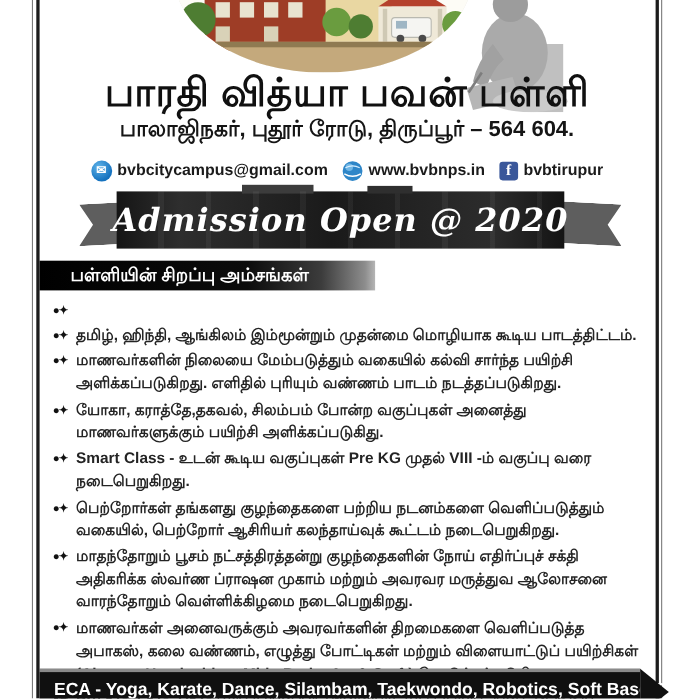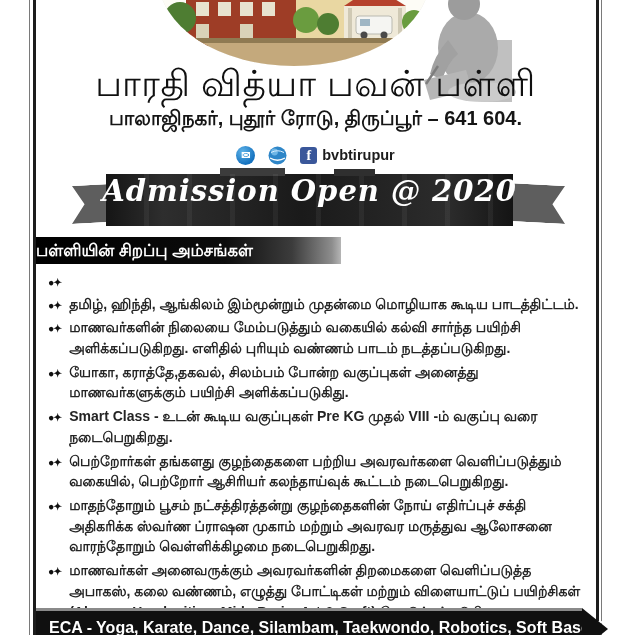--- a/index.html
+++ b/index.html
@@ -22,21 +22,21 @@
     box-shadow:0 0 0 1px #e5e5e5 inset;
   }
   .campus-oval svg{position:absolute;left:0;top:0;}
 
   
   .statue{position:absolute;left:424px;top:0;width:96px;height:102px;opacity:.95;}
 
   
   .school-name{
     position:absolute;left:36px;right:40px;top:64px;text-align:center;
-    font-size:36px;font-weight:normal;color:#101010;letter-spacing:.5px;line-height:1.1;
+    font-size:36px;font-weight:bold;color:#101010;letter-spacing:.5px;line-height:1.1;
   }
   .school-address{
     position:absolute;left:36px;right:40px;top:107px;text-align:center;
     font-size:20px;font-weight:bold;color:#151515;
   }
 
   
   .contact-bar{
     position:absolute;left:36px;right:40px;top:142px;height:26px;
     display:flex;justify-content:center;align-items:center;gap:13px;
@@ -59,37 +59,37 @@
   
   .ribbon{position:absolute;left:60px;right:58px;top:171px;height:62px;}
   .tail{position:absolute;top:13px;width:74px;height:38px;background:#5e5e5e;}
   .tail-l{left:12px;transform:skewY(-3deg);
     clip-path:polygon(0 0,100% 0,100% 100%,0 100%,17% 50%);}
   .tail-r{right:12px;transform:skewY(3deg);
     clip-path:polygon(0 0,100% 0,83% 50%,100% 100%,0 100%);}
   .band{
     position:absolute;left:46px;right:64px;top:3px;height:52px;
     background:linear-gradient(90deg,#151515,#2e2e2e 14%,#1a1a1a 48%,#2c2c2c 84%,#141414);
-    display:flex;justify-content:center;
+    display:flex;align-items:center;justify-content:center;
   }
   .band::before{content:"";position:absolute;left:28%;top:-6px;width:16%;height:8px;background:#3c3c3c;}
   .band::after{content:"";position:absolute;left:56%;top:-5px;width:10%;height:7px;background:#2f2f2f;}
   .band-texture{position:absolute;inset:0;
     background:repeating-linear-gradient(90deg,transparent 0 38px,rgba(255,255,255,.05) 38px 43px);}
   .band-text{
     position:relative;color:#fff;font-family:"DejaVu Serif",serif;
     font-style:italic;font-weight:bold;font-size:29px;letter-spacing:1px;white-space:nowrap;
   }
 
   
   .features-heading{
     position:absolute;left:36px;top:237px;width:305px;height:27px;
     background:linear-gradient(90deg,#000 0%,#0c0c0c 62%,#3c3c3c 84%,#8d8d8d 97%,#b5b5b5 100%);
     color:#fff;font-size:16.5px;font-weight:bold;line-height:27px;
-    padding-left:0;box-sizing:border-box;white-space:nowrap;
+    padding-left:28px;box-sizing:border-box;white-space:nowrap;
   }
 
   
   .features{
     position:absolute;left:48px;top:271px;width:536px;
     list-style:none;margin:0;padding:0;
   }
   .features li{
     display:flex;gap:8px;margin-bottom:3px;
     font-size:14px;font-weight:600;color:#242424;line-height:1.48;
@@ -160,33 +160,35 @@
   <rect x="58" y="40" width="30" height="62" fill="#bdbdbd"></rect>
   <ellipse cx="44" cy="48" rx="30" ry="36" fill="#a6a6a6"></ellipse>
   <circle cx="40" cy="4" r="16" fill="#979797"></circle>
   <path d="M24,40 Q10,56 6,74 L18,80 Q24,62 34,54 Z" fill="#9c9c9c"></path>
   <polygon points="0,80 42,70 48,90 6,100" fill="#b3b3b3"></polygon>
   <line x1="14" y1="66" x2="2" y2="84" stroke="#777" stroke-width="2.4"></line>
   <ellipse cx="58" cy="92" rx="34" ry="10" fill="#c9c9c9"></ellipse>
 </svg>
 
 <div class="school-name">பாரதி வித்யா பவன் பள்ளி</div>
-<div class="school-address">பாலாஜிநகர், புதூர் ரோடு, திருப்பூர் – 641 604.</div>
+<div class="school-address">பாலாஜிநகர், புதூர் ரோடு, திருப்பூர் – 564 604.</div>
 
 <div class="contact-bar">
   <span class="contact">
     <span class="ic-mail">✉</span>
+    <span>bvbcitycampus@gmail.com</span>
   </span>
   <span class="contact">
     <svg width="19" height="19" viewBox="0 0 19 19">
       <circle cx="9.5" cy="9.5" r="9" fill="#2e86c8"></circle>
       <circle cx="6.5" cy="6" r="3.4" fill="#7fc2ec" opacity=".8"></circle>
       <path d="M2,12 Q9.5,16.5 17,12" stroke="#fff" stroke-width="1.3" fill="none"></path>
       <path d="M3,6.5 Q9.5,3 16,6.5" stroke="#d9efff" stroke-width="1" fill="none"></path>
     </svg>
+    <span>www.bvbnps.in</span>
   </span>
   <span class="contact">
     <span class="ic-fb">f</span>
     <span>bvbtirupur</span>
   </span>
 </div>
 
 <div class="ribbon">
   <div class="tail tail-l"></div>
   <div class="tail tail-r"></div>
@@ -213,21 +215,21 @@
   <li>
     <span class="bullet">●✦</span>
     <span>யோகா, கராத்தே,தகவல், சிலம்பம் போன்ற வகுப்புகள் அனைத்து மாணவர்களுக்கும் பயிற்சி அளிக்கப்படுகிது.</span>
   </li>
   <li>
     <span class="bullet">●✦</span>
     <span>Smart Class - உடன் கூடிய வகுப்புகள் Pre KG முதல் VIII -ம் வகுப்பு வரை நடைபெறுகிறது.</span>
   </li>
   <li>
     <span class="bullet">●✦</span>
-    <span>பெற்றோர்கள் தங்களது குழந்தைகளை பற்றிய அவரவர்களை வெளிப்படுத்தும் வகையில், பெற்றோர் ஆசிரியர் கலந்தாய்வுக் கூட்டம் நடைபெறுகிறது.</span>
+    <span>பெற்றோர்கள் தங்களது குழந்தைகளை பற்றிய நடனம்களை வெளிப்படுத்தும் வகையில், பெற்றோர் ஆசிரியர் கலந்தாய்வுக் கூட்டம் நடைபெறுகிறது.</span>
   </li>
   <li>
     <span class="bullet">●✦</span>
     <span>மாதந்தோறும் பூசம் நட்சத்திரத்தன்று குழந்தைகளின் நோய் எதிர்ப்புச் சக்தி அதிகரிக்க ஸ்வர்ண ப்ராஷன முகாம் மற்றும் அவரவர மருத்துவ ஆலோசனை வாரந்தோறும் வெள்ளிக்கிழமை நடைபெறுகிறது.</span>
   </li>
   <li>
     <span class="bullet">●✦</span>
     <span>மாணவர்கள் அனைவருக்கும் அவரவர்களின் திறமைகளை வெளிப்படுத்த அபாகஸ், கலை வண்ணம், எழுத்து போட்டிகள் மற்றும் விளையாட்டுப் பயிற்சிகள் (Abacus, Handwriting, Mid - Brain,  Art &amp; Craft) கொடுக்கப்படுகிறது.</span>
   </li>
   <li>

